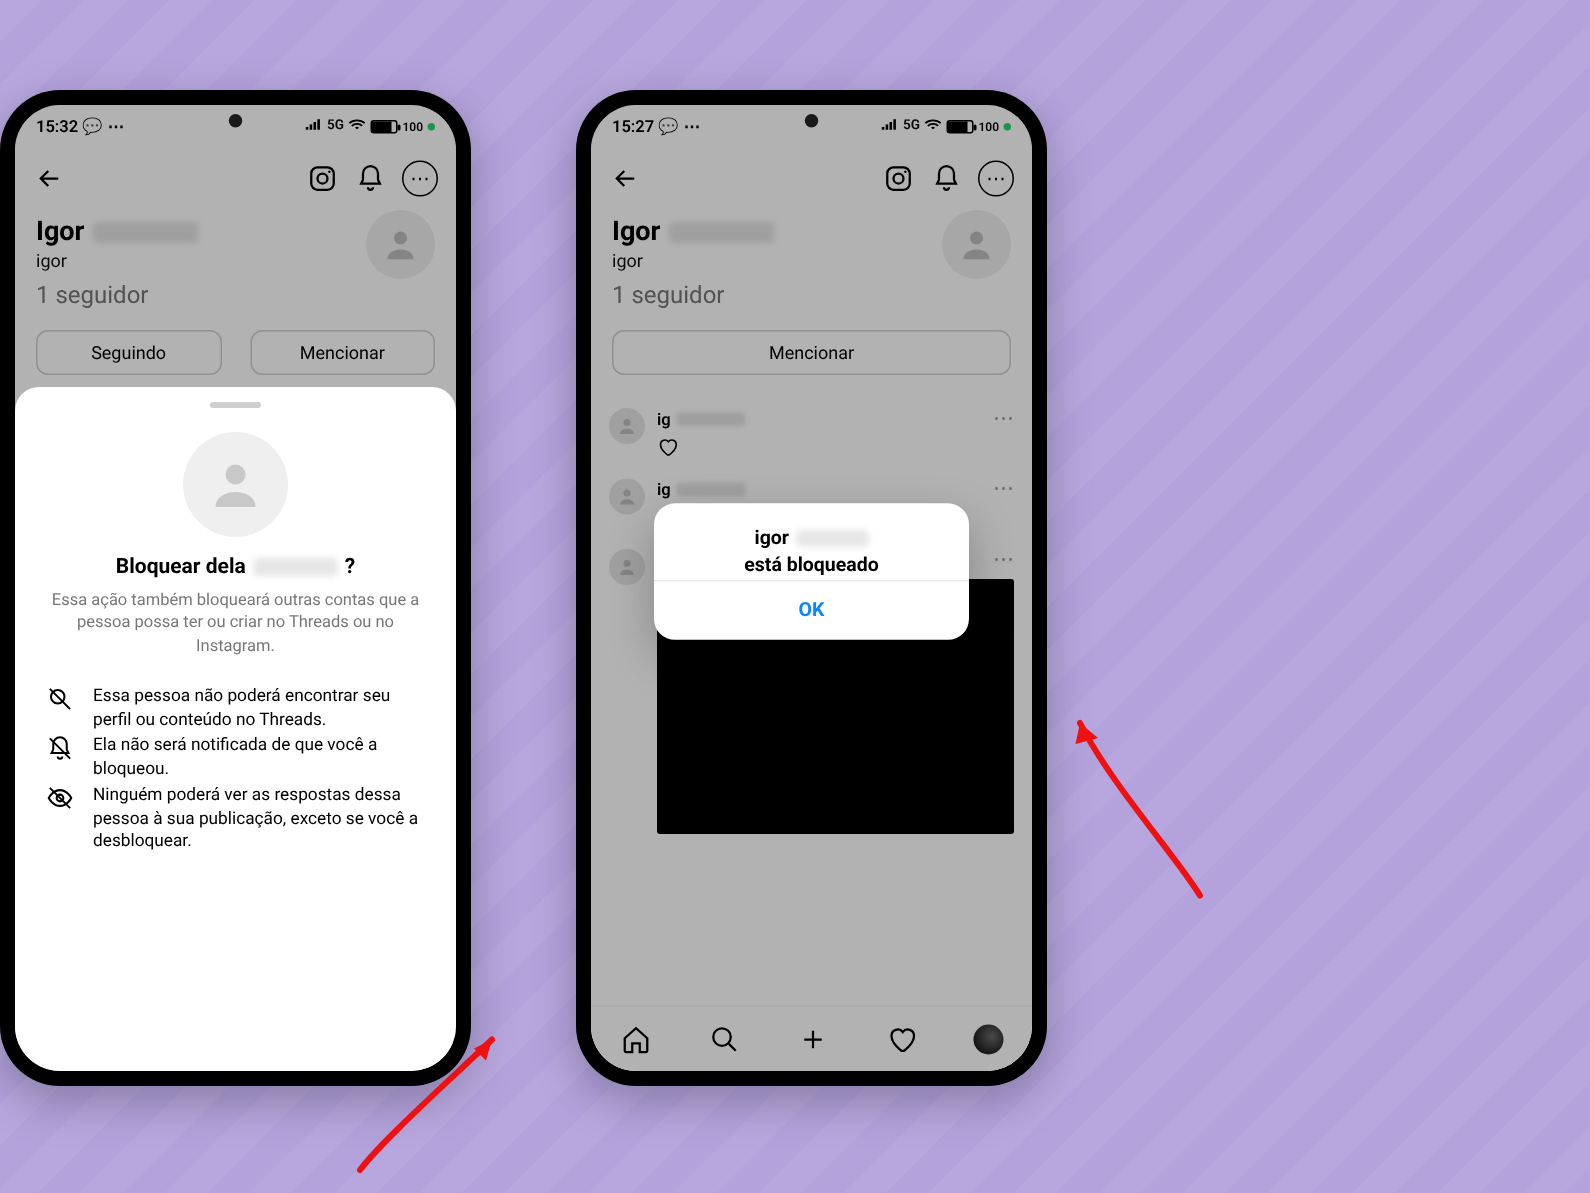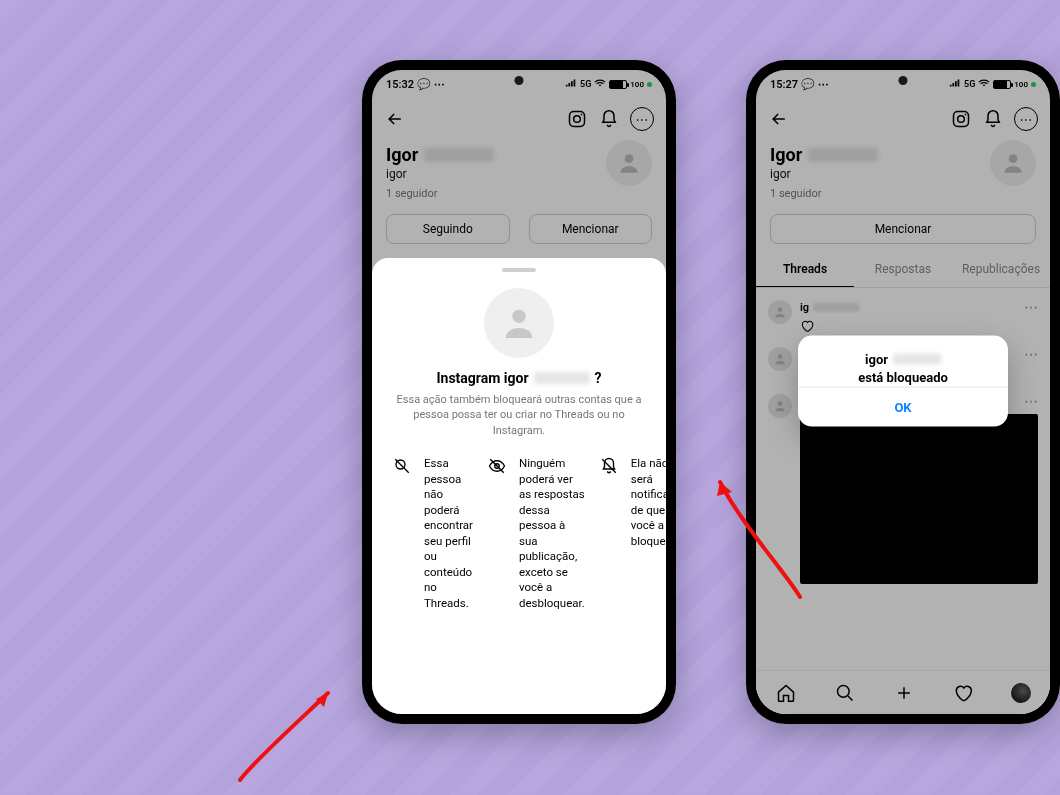--- a/index.html
+++ b/index.html
@@ -15,25 +15,24 @@
     content: "";
     position: absolute; inset: 0;
     background-image: repeating-linear-gradient(135deg,
       rgba(255,255,255,0.05) 0 20px,
       rgba(255,255,255,0) 20px 40px);
     pointer-events: none;
   }
   .canvas {
     position: absolute; inset: 0;
     display: flex;
-    justify-content: flex-end;
+    justify-content: flex-start;
     align-items: flex-start;
     gap: 70px;
     padding-top: 60px;
-    padding-left: 32px;
   }
 
   
   .phone {
     width: 314px;
     height: 664px;
     background: #000;
     border-radius: 40px;
     padding: 10px;
     position: relative;
@@ -88,21 +87,21 @@
   .circ { width:24px; height:24px; border:1.8px solid #000; border-radius:50%; display:flex; align-items:center; justify-content:center; font-size:13px; line-height:1;}
 
   
   .profile {
     padding: 4px 14px 10px;
     position: relative;
   }
   .profile .name { font-size:18px; font-weight:700; display:flex; align-items:center; gap:6px; }
   .name .blur { width:70px; height:14px; background:#e4e4e4; border-radius:3px; filter:blur(2px); }
   .profile .handle { font-size:12px; color:#111; margin-top:2px; }
-  .profile .followers { font-size:11px; color:#777; margin-top:6px; }
+  .profile .followers { font-size:16px; color:#777; margin-top:6px; }
   .profile .avatar {
     position:absolute; right:14px; top:0;
     width:46px; height:46px; border-radius:50%;
     background:#efefef; display:flex; align-items:center; justify-content:center;
   }
   .avatar svg { width:26px; height:26px; fill:#bdbdbd; }
 
   .btnrow { display:flex; gap:19px; padding:4px 14px 10px;}
   .pillbtn {
     flex:1; height:30px; border:1px solid #d0d0d0; border-radius:8px;
@@ -162,21 +161,21 @@
     width:70px; height:70px; border-radius:50%; background:#efefef;
     margin:8px auto 12px; display:flex; align-items:center; justify-content:center;
   }
   .bigavatar svg { width:40px; height:40px; fill:#c8c8c8;}
   .sheet-title {
     font-size:14px; font-weight:700; text-align:center;
     display:flex; justify-content:center; align-items:center; gap:5px;
   }
   .sheet-title .blur2 { width:56px; height:12px; background:#e6e6e6; filter:blur(2px); border-radius:2px;}
   .sheet-sub { font-size:11px; color:#777; text-align:center; margin:6px 6px 14px; line-height:1.4; }
-  .infolist { display:flex; flex-direction:row; gap:14px; padding:4px 2px; }
+  .infolist { display:flex; flex-direction:column; gap:2px; padding:4px 2px; }
   .infoitem { display:flex; gap:12px; align-items:flex-start; }
   .infoitem .iicon { width:20px; flex:none; display:flex; justify-content:center; padding-top:1px;}
   .infoitem .iicon svg { width:18px; height:18px; stroke:#000; fill:none; stroke-width:1.8;}
   .infoitem .itext { font-size:11.5px; line-height:1.35; color:#000; }
   .sheet .push { flex:1; }
   .block-btn {
     background:#0a84ff; color:#fff; border:none;
     height:38px; border-radius:8px; font-size:14px; font-weight:600;
     display:flex; align-items:center; justify-content:center; width:100%;
   }
@@ -294,55 +293,55 @@
 
       <div class="sheet">
         <div class="grab"></div>
         <div class="bigavatar">
           <svg viewBox="0 0 24 24">
               <circle cx="12" cy="8" r="4"></circle>
               <path d="M4 21c0-4 4-6 8-6s8 2 8 6z"></path>
             </svg>
         </div>
         <div class="sheet-title">
-          <span>Instagram igor</span>
+          <span>Bloquear dela</span>
           <span class="blur2"></span>
           <span>?</span>
         </div>
         <div class="sheet-sub">Essa ação também bloqueará outras contas que a pessoa possa ter ou criar no Threads ou no Instagram.</div>
 
         <div class="infolist">
           <div class="infoitem">
             <div class="iicon">
               <svg viewBox="0 0 24 24">
                   <circle cx="10" cy="10" r="6"></circle>
                   <path d="M20 20l-5-5M3 3l18 18"></path>
                 </svg>
             </div>
             <div class="itext">Essa pessoa não poderá encontrar seu perfil ou conteúdo no Threads.</div>
           </div>
           <div class="infoitem">
             <div class="iicon">
               <svg viewBox="0 0 24 24">
+                  <path d="M6 8a6 6 0 1112 0v5l1.5 3H4.5L6 13z"></path>
+                  <path d="M10 19a2 2 0 004 0"></path>
+                  <path d="M3 3l18 18"></path>
+                </svg>
+            </div>
+            <div class="itext">Ela não será notificada de que você a bloqueou.</div>
+          </div>
+          <div class="infoitem">
+            <div class="iicon">
+              <svg viewBox="0 0 24 24">
                   <path d="M2 12s3.5-7 10-7 10 7 10 7-3.5 7-10 7S2 12 2 12z"></path>
                   <circle cx="12" cy="12" r="3"></circle>
                   <path d="M3 3l18 18"></path>
                 </svg>
             </div>
             <div class="itext">Ninguém poderá ver as respostas dessa pessoa à sua publicação, exceto se você a desbloquear.</div>
-          </div>
-          <div class="infoitem">
-            <div class="iicon">
-              <svg viewBox="0 0 24 24">
-                  <path d="M6 8a6 6 0 1112 0v5l1.5 3H4.5L6 13z"></path>
-                  <path d="M10 19a2 2 0 004 0"></path>
-                  <path d="M3 3l18 18"></path>
-                </svg>
-            </div>
-            <div class="itext">Ela não será notificada de que você a bloqueou.</div>
           </div>
         </div>
 
         <div class="push"></div>
       </div>
 
     </div>
   </div>
 
   <div class="phone">
@@ -412,25 +411,20 @@
             </svg>
         </div>
       </div>
 
       <div class="btnrow">
         <div class="pillbtn">
             <span>Mencionar</span>
           </div>
       </div>
 
-      <div class="tabs">
-        <div class="tab active"><span>Threads</span></div>
-        <div class="tab"><span>Respostas</span></div>
-        <div class="tab"><span>Republicações</span></div>
-      </div>
 
       <div class="feed">
         <div class="post">
           <div class="pav">
             <svg viewBox="0 0 24 24">
                 <circle cx="12" cy="8" r="4"></circle>
                 <path d="M4 21c0-4 4-6 8-6s8 2 8 6z"></path>
               </svg>
           </div>
           <div class="pcontent">

